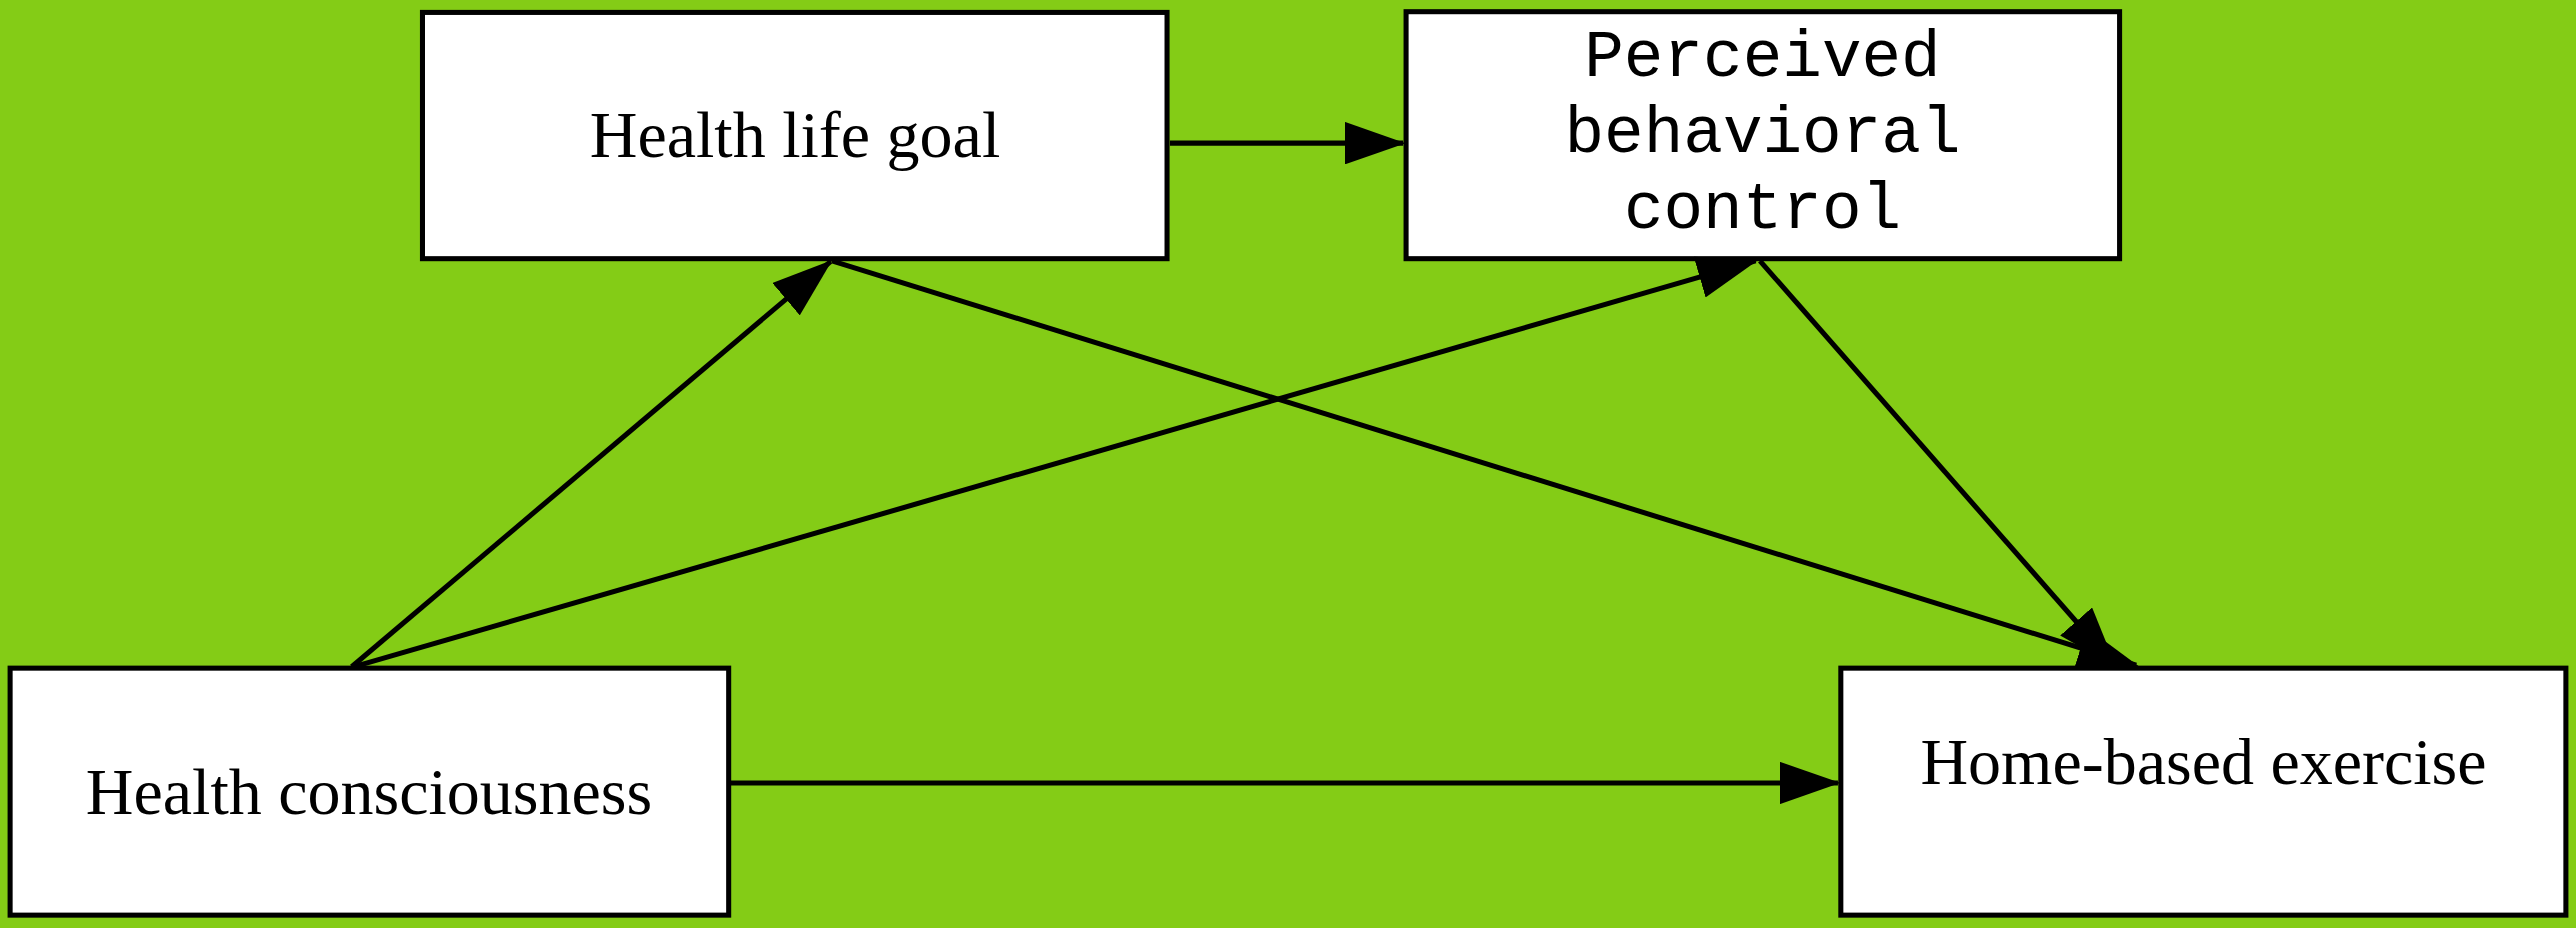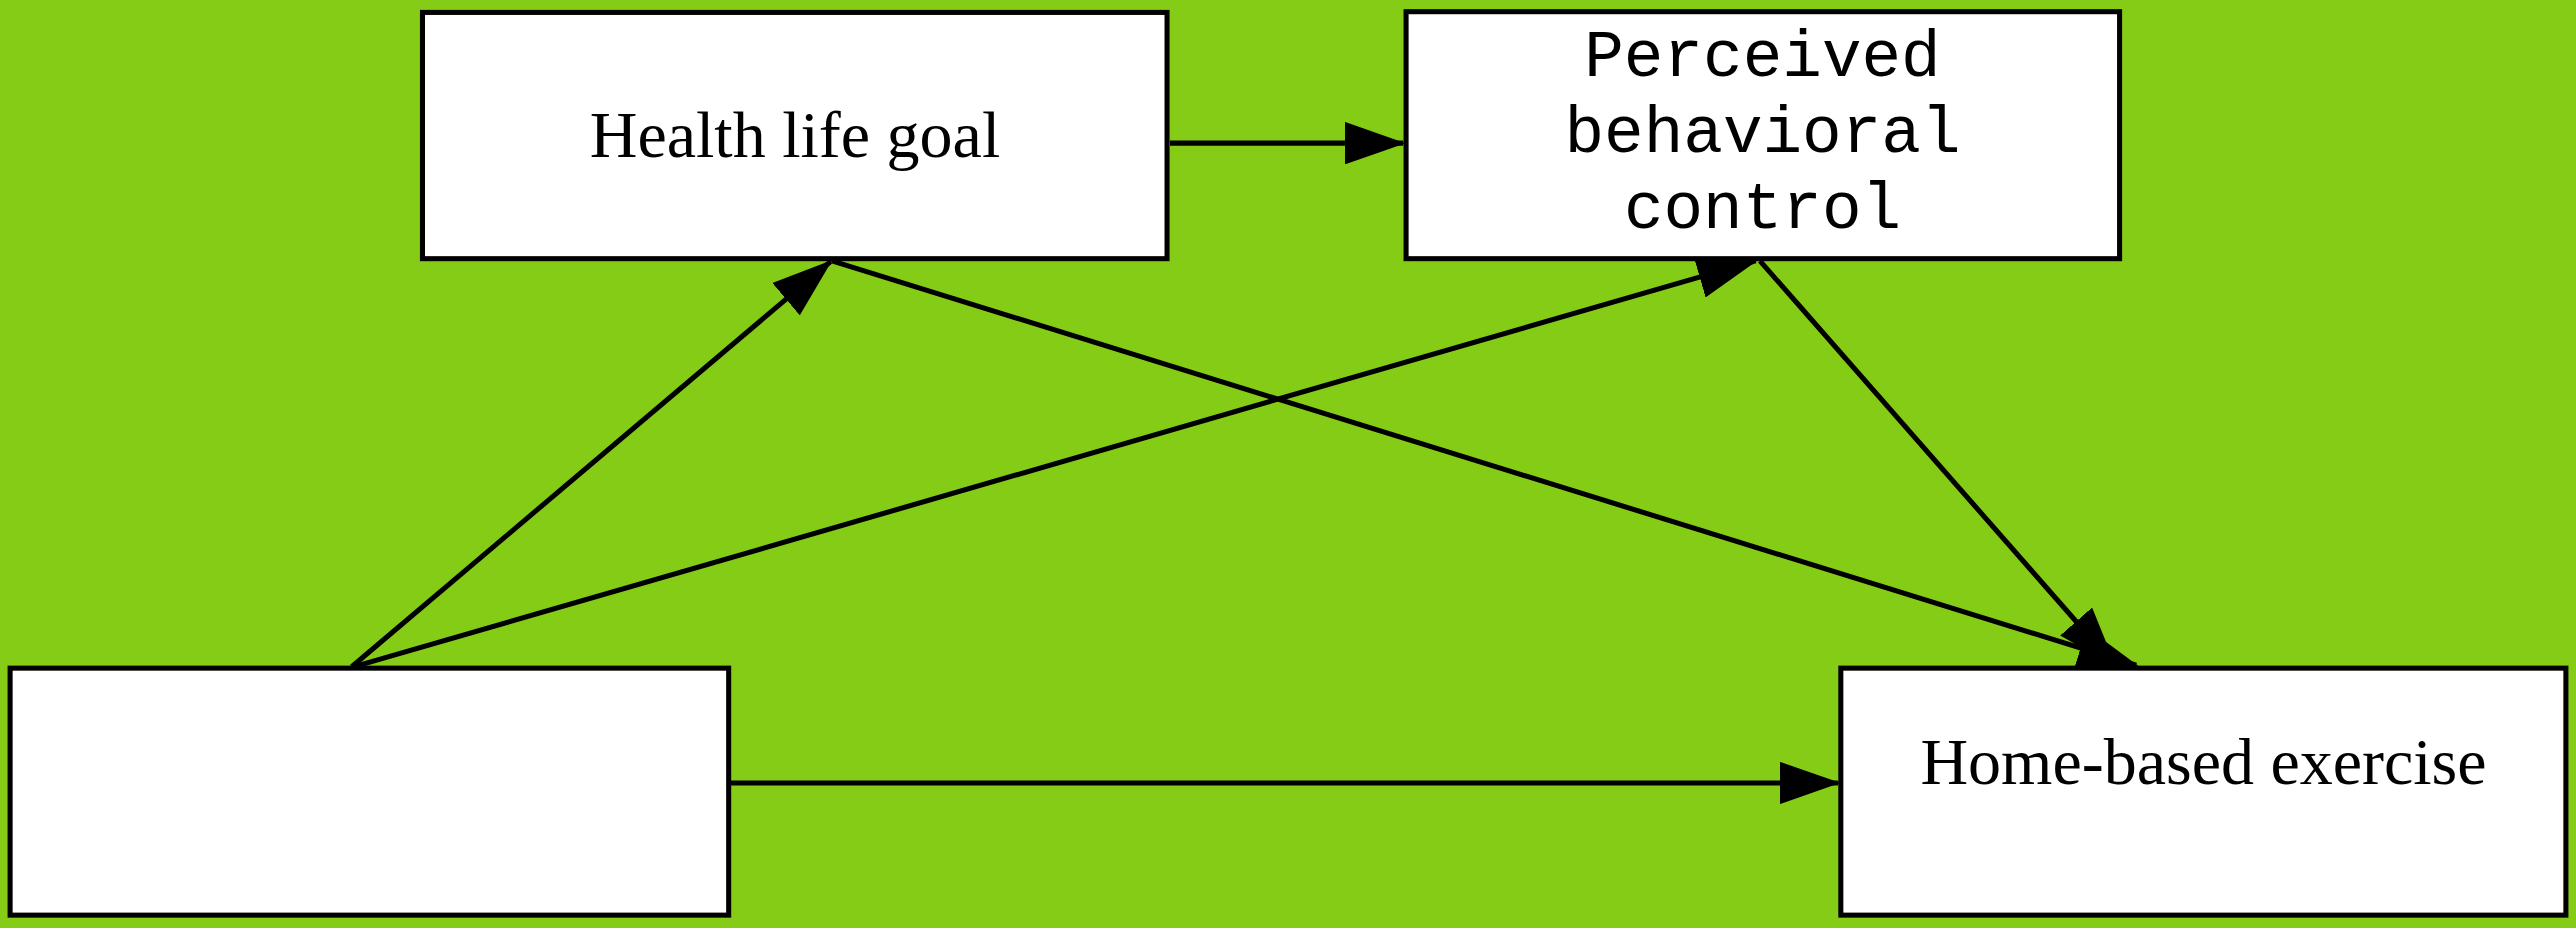--- a/index.html
+++ b/index.html
@@ -60,17 +60,18 @@
     <line x1="487" y1="923" x2="1150" y2="362" stroke="#000000" stroke-width="7" marker-end="url(#arrowhead)"></line>
     <line x1="487" y1="924" x2="2431" y2="361" stroke="#000000" stroke-width="7" marker-end="url(#arrowhead)"></line>
     <line x1="1152" y1="361" x2="2958" y2="921" stroke="#000000" stroke-width="7" marker-end="url(#arrowhead)"></line>
     <line x1="2437" y1="361" x2="2928" y2="921" stroke="#000000" stroke-width="7" marker-end="url(#arrowhead)"></line>
   </svg>
 
   <div class="node-label" style="left:428px; top:17.3px; width:734px; height:236px;">Health life goal</div>
 
   <div class="node-label wrap-narrow" style="left:1411px; top:16.6px; width:703px; height:237px;">Perceived behavioral control</div>
 
+  <div class="node-label" style="left:15px; top:673px; width:708px; height:237px;">Health consciousness</div>
 
   <div class="node-label" style="left:1846px; top:643px; width:715px; height:237px;">Home-based exercise</div>
 
 </div>
 
 
 </body></html>

